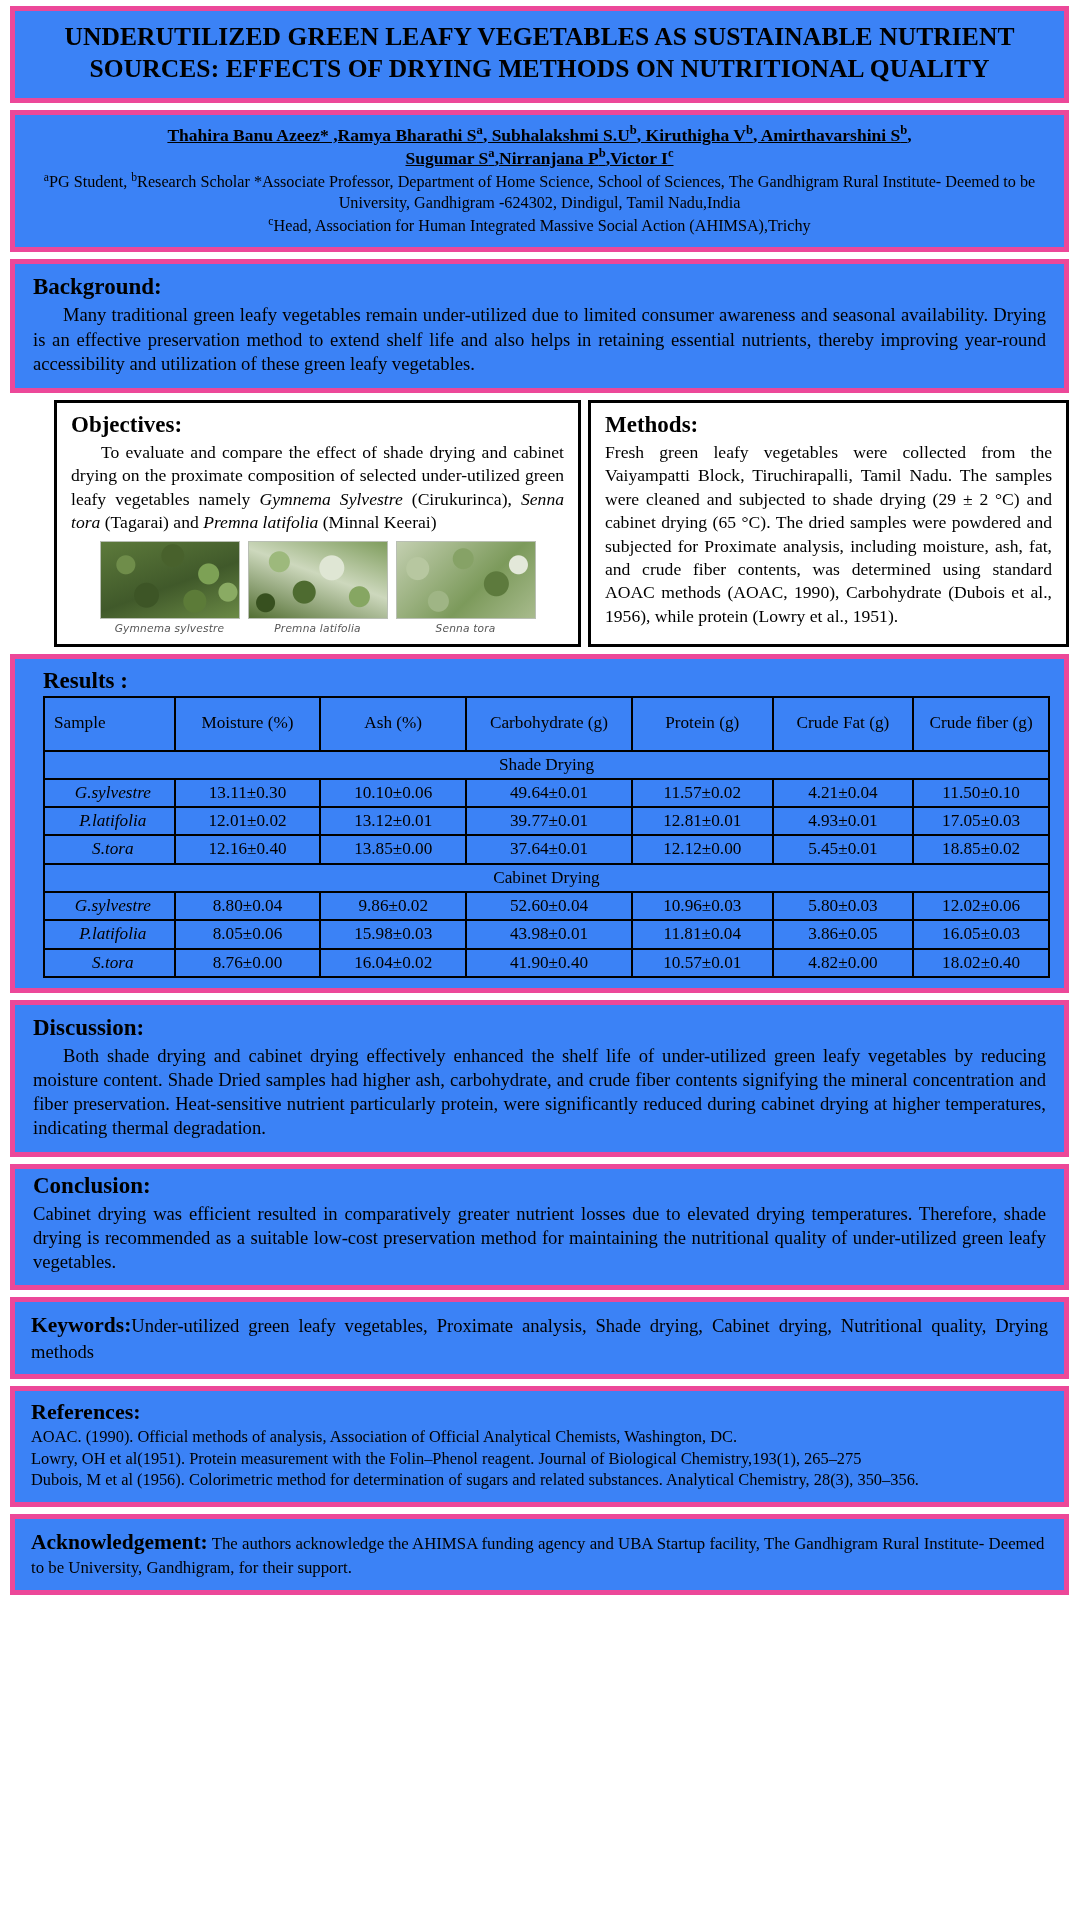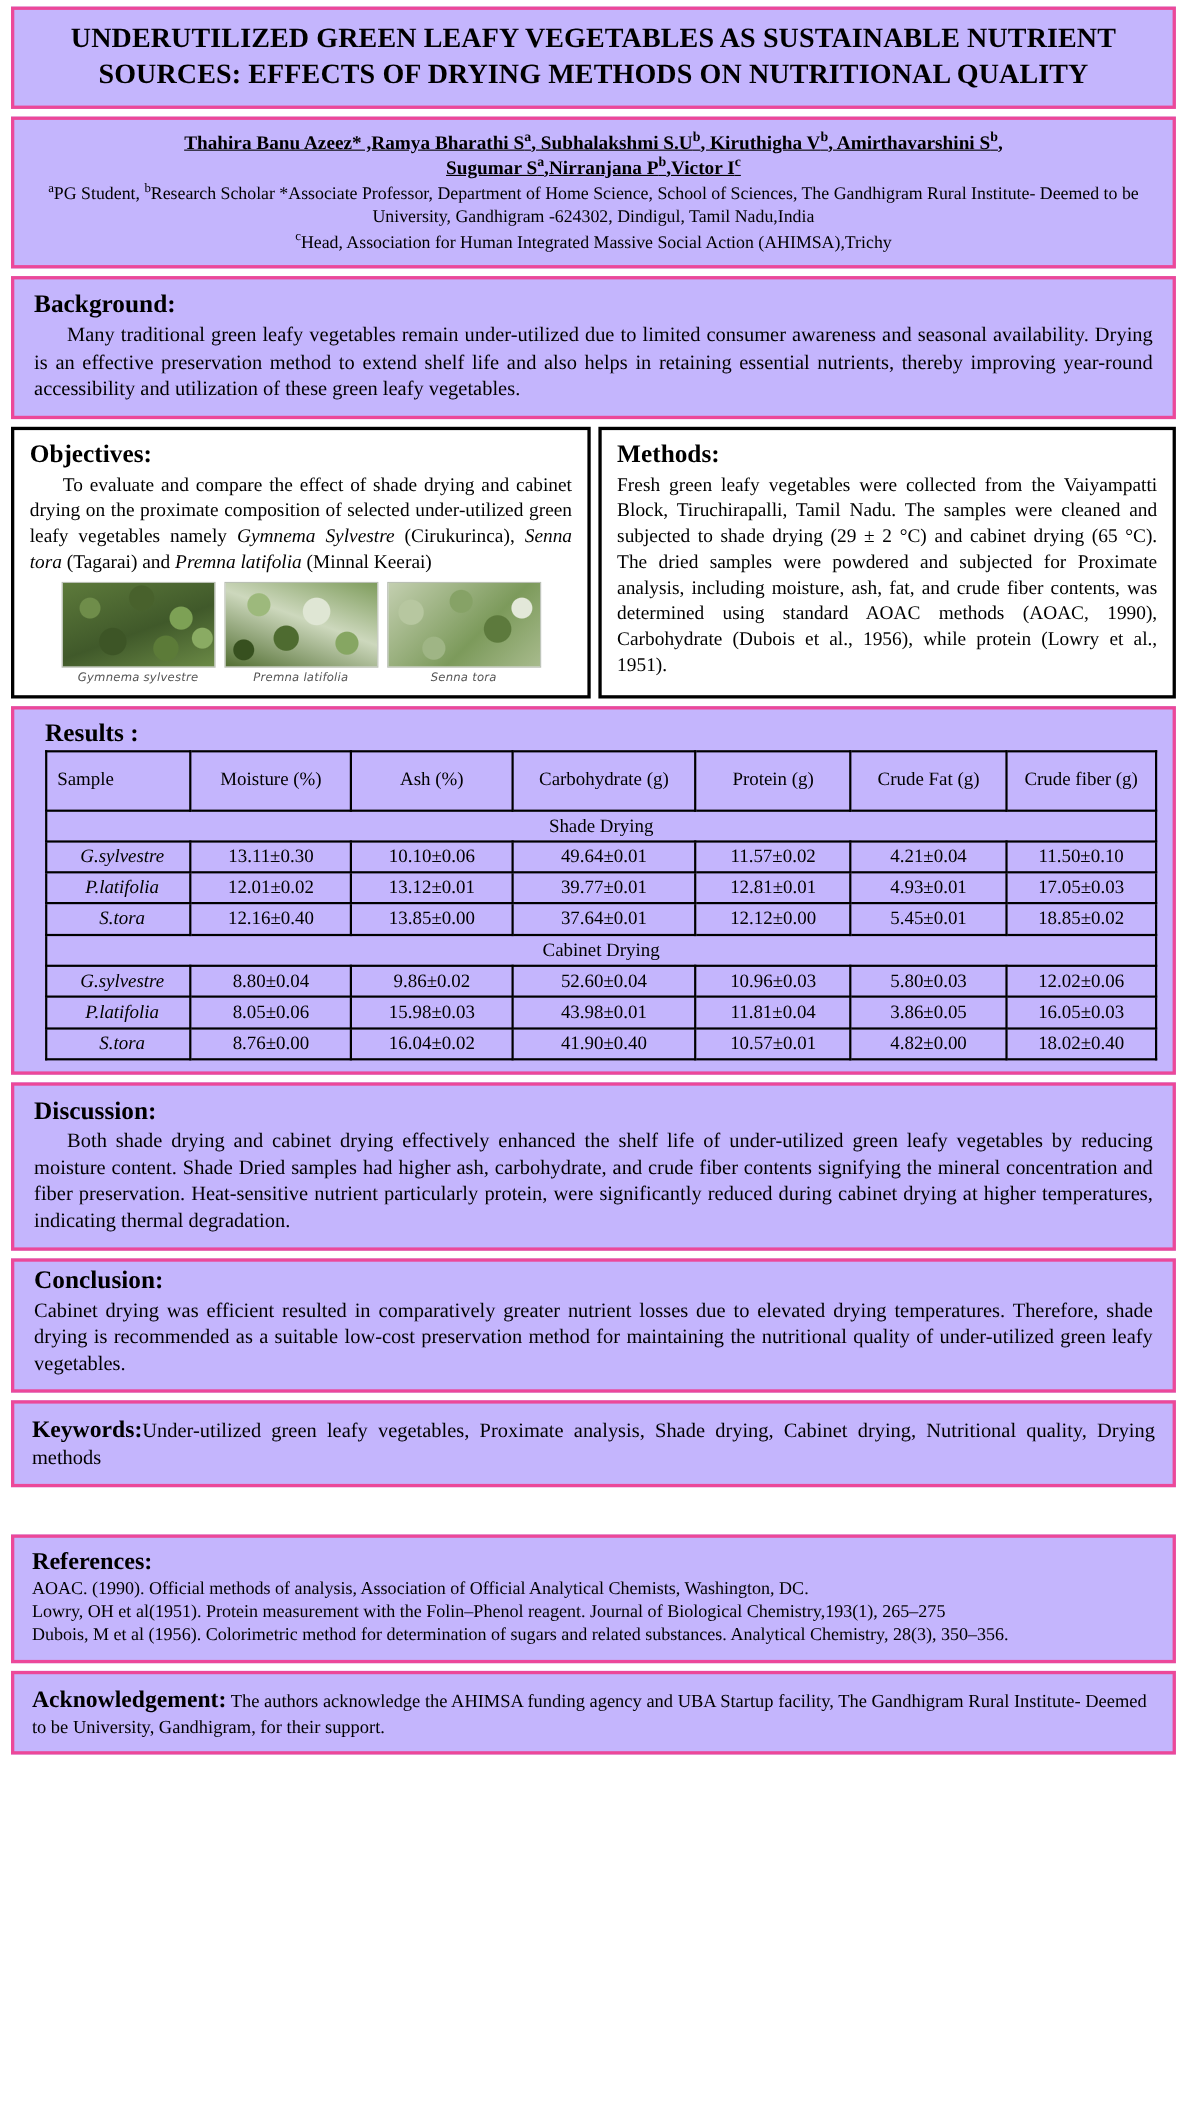--- a/index.html
+++ b/index.html
@@ -8,22 +8,22 @@
     width: 1079px;
     height: 1921px;
     background: #ffffff;
     font-family: "Liberation Serif", "DejaVu Serif", serif;
     color: #000000;
     padding: 6px 10px 8px 10px;
   }
   .poster { width: 1059px; display: flex; flex-direction: column; gap: 7px; }
 
   .box {
-    border: 3px solid #ec4899;
-    background: #c4b5fd;
+    border: 5px solid #ec4899;
+    background: #3b82f6;
   }
 
   
   .title-box { padding: 10px 26px 12px 26px; }
   .title {
     font-weight: bold;
     font-size: 25.5px;
     line-height: 1.27;
     text-align: center;
     letter-spacing: 0.1px;
@@ -55,21 +55,21 @@
   .body-text {
     font-size: 18.6px;
     line-height: 1.3;
     text-align: justify;
   }
   .indent { text-indent: 30px; }
 
   .background-box { padding: 10px 18px 12px 18px; }
 
   
-  .two-col { display: flex; gap: 7px; }
+  .two-col { display: flex; gap: 7px; margin-left: 44px; }
   .col-left { width: 527px; }
   .col-right { flex: 1; }
   .col-box { border: 3px solid #000; padding: 9px 14px 8px 14px; }
   .col-left .body-text, .col-right .body-text { font-size: 17.6px; line-height: 1.33; }
 
   .veg-figure {
     margin-top: 6px;
     display: flex;
     justify-content: center;
     gap: 8px;
@@ -154,21 +154,21 @@
   
   .disc-box { padding: 10px 18px 11px 18px; }
   .concl-box { padding: 4px 18px 11px 18px; }
 
   
   .kw-box { padding: 9px 16px 10px 16px; }
   .kw-text { font-size: 18.6px; line-height: 1.33; text-align: justify; }
   .kw-label { font-weight: bold; font-size: 21.5px; }
 
   
-  .ref-box { padding: 8px 16px 12px 16px; margin-top: 36px; }
+  .ref-box { padding: 8px 16px 12px 16px; }
   .ref-head { font-weight: bold; font-size: 22px; margin-bottom: 1px; }
   .ref-item { font-size: 16.4px; line-height: 1.3; text-align: left; }
 
   
   .ack-box { padding: 9px 16px 11px 16px; }
   .ack-label { font-weight: bold; font-size: 21.5px; }
   .ack-text { font-size: 16.8px; line-height: 1.33; }
 </style>
 </head>
 <body>

